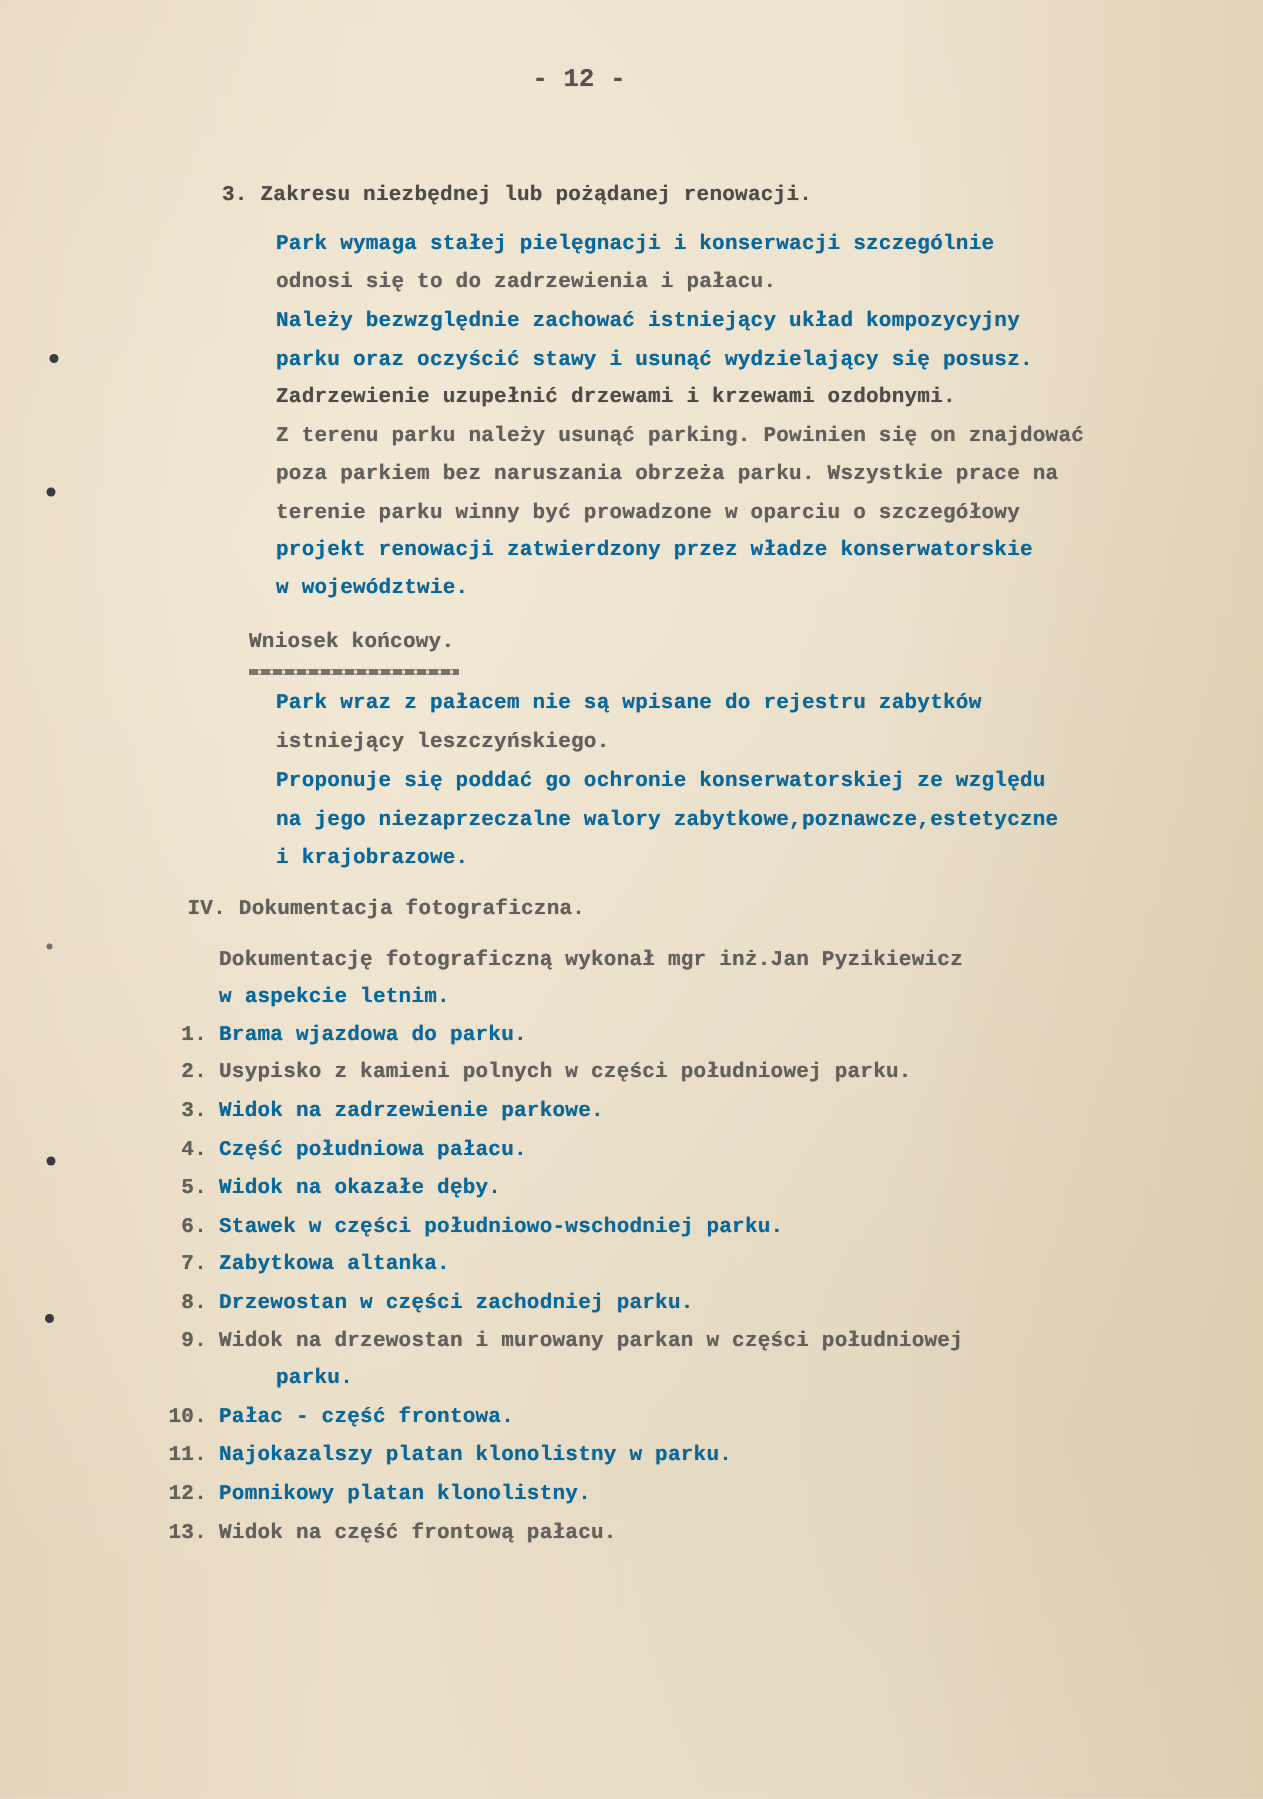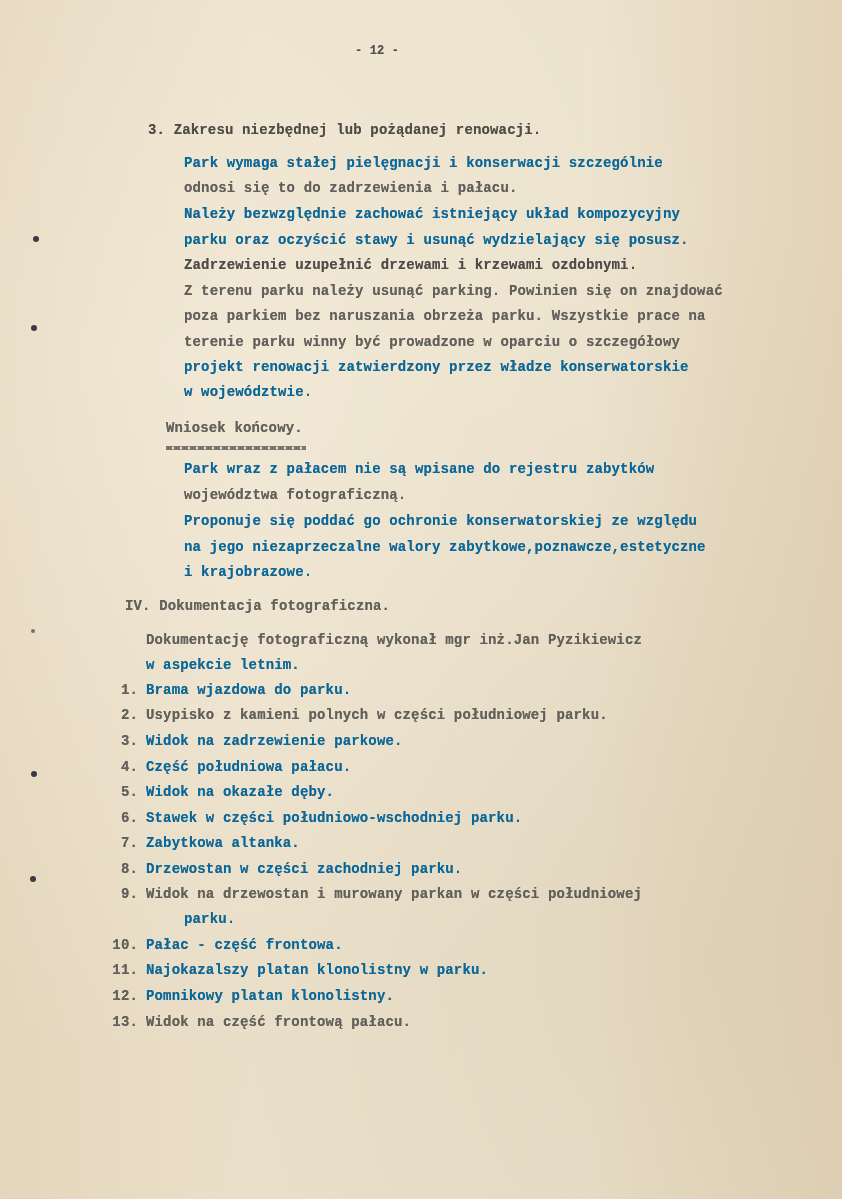--- a/index.html
+++ b/index.html
@@ -16,21 +16,21 @@
   }
   .page { position: absolute; left: 0; top: 0; width: 842px; height: 1199px; }
   .line {
     position: absolute; white-space: nowrap;
     font-size: 14px; letter-spacing: 0.15px;
     font-weight: bold; color: #62605c;
     text-shadow: 0 0 0.6px rgba(70,68,64,0.6);
   }
   .light { color: #0369a1; font-weight: bold; }
   .dark { color: #4e4c48; }
-  .pagenum { font-size: 12px; color: #56534e; }
+  .pagenum { font-size: 17px; color: #56534e; }
   .underline-eq {
     position: absolute; left: 166px; top: 446px; width: 140px; height: 4px;
     background: repeating-linear-gradient(90deg, #7a7670 0 6px, transparent 6px 8px);
     border-top: 1px solid rgba(120,116,110,0.7);
     border-bottom: 1px solid rgba(120,116,110,0.7);
     height: 2px;
   }
   .hole {
     position: absolute; width: 6px; height: 6px; border-radius: 50%;
     background: #3a3a44;
@@ -58,21 +58,21 @@
   <div class="line light" style="left:184px;top:232px;">parku oraz oczyścić stawy i usunąć wydzielający się posusz.</div>
   <div class="line" style="left:184px;top:283px;">Z terenu parku należy usunąć parking. Powinien się on znajdować</div>
   <div class="line" style="left:184px;top:308px;">poza parkiem bez naruszania obrzeża parku. Wszystkie prace na</div>
   <div class="line" style="left:184px;top:334px;">terenie parku winny być prowadzone w oparciu o szczegółowy</div>
   <div class="line light" style="left:184px;top:359px;">projekt renowacji zatwierdzony przez władze konserwatorskie</div>
   <div class="line light" style="left:184px;top:384px;">w województwie.</div>
 
   <div class="line" style="left:166px;top:420px;">Wniosek końcowy.</div>
   <div class="underline-eq"></div>
   <div class="line light" style="left:184px;top:461px;">Park wraz z pałacem nie są wpisane do rejestru zabytków</div>
-  <div class="line" style="left:184px;top:487px;">województwa fotograficzną.</div>
+  <div class="line" style="left:184px;top:487px;">istniejący leszczyńskiego.</div>
   <div class="line light" style="left:184px;top:513px;">Proponuje się poddać go ochronie konserwatorskiej ze względu</div>
   <div class="line light" style="left:184px;top:539px;">na jego niezaprzeczalne walory zabytkowe,poznawcze,estetyczne</div>
   <div class="line light" style="left:184px;top:564px;">i krajobrazowe.</div>
 
   <div class="line" style="left:125px;top:598px;">IV. Dokumentacja  fotograficzna.</div>
   <div class="line" style="left:146px;top:632px;">Dokumentację fotograficzną wykonał mgr inż.Jan Pyzikiewicz</div>
   <div class="line light" style="left:146px;top:657px;">w aspekcie letnim.</div>
 
   <div class="line" style="left:100px;top:682px;"><span class="num">1.</span><span class="light">Brama wjazdowa do parku.</span></div>
   <div class="line" style="left:100px;top:707px;"><span class="num">2.</span><span>Usypisko z kamieni polnych w części południowej parku.</span></div>

